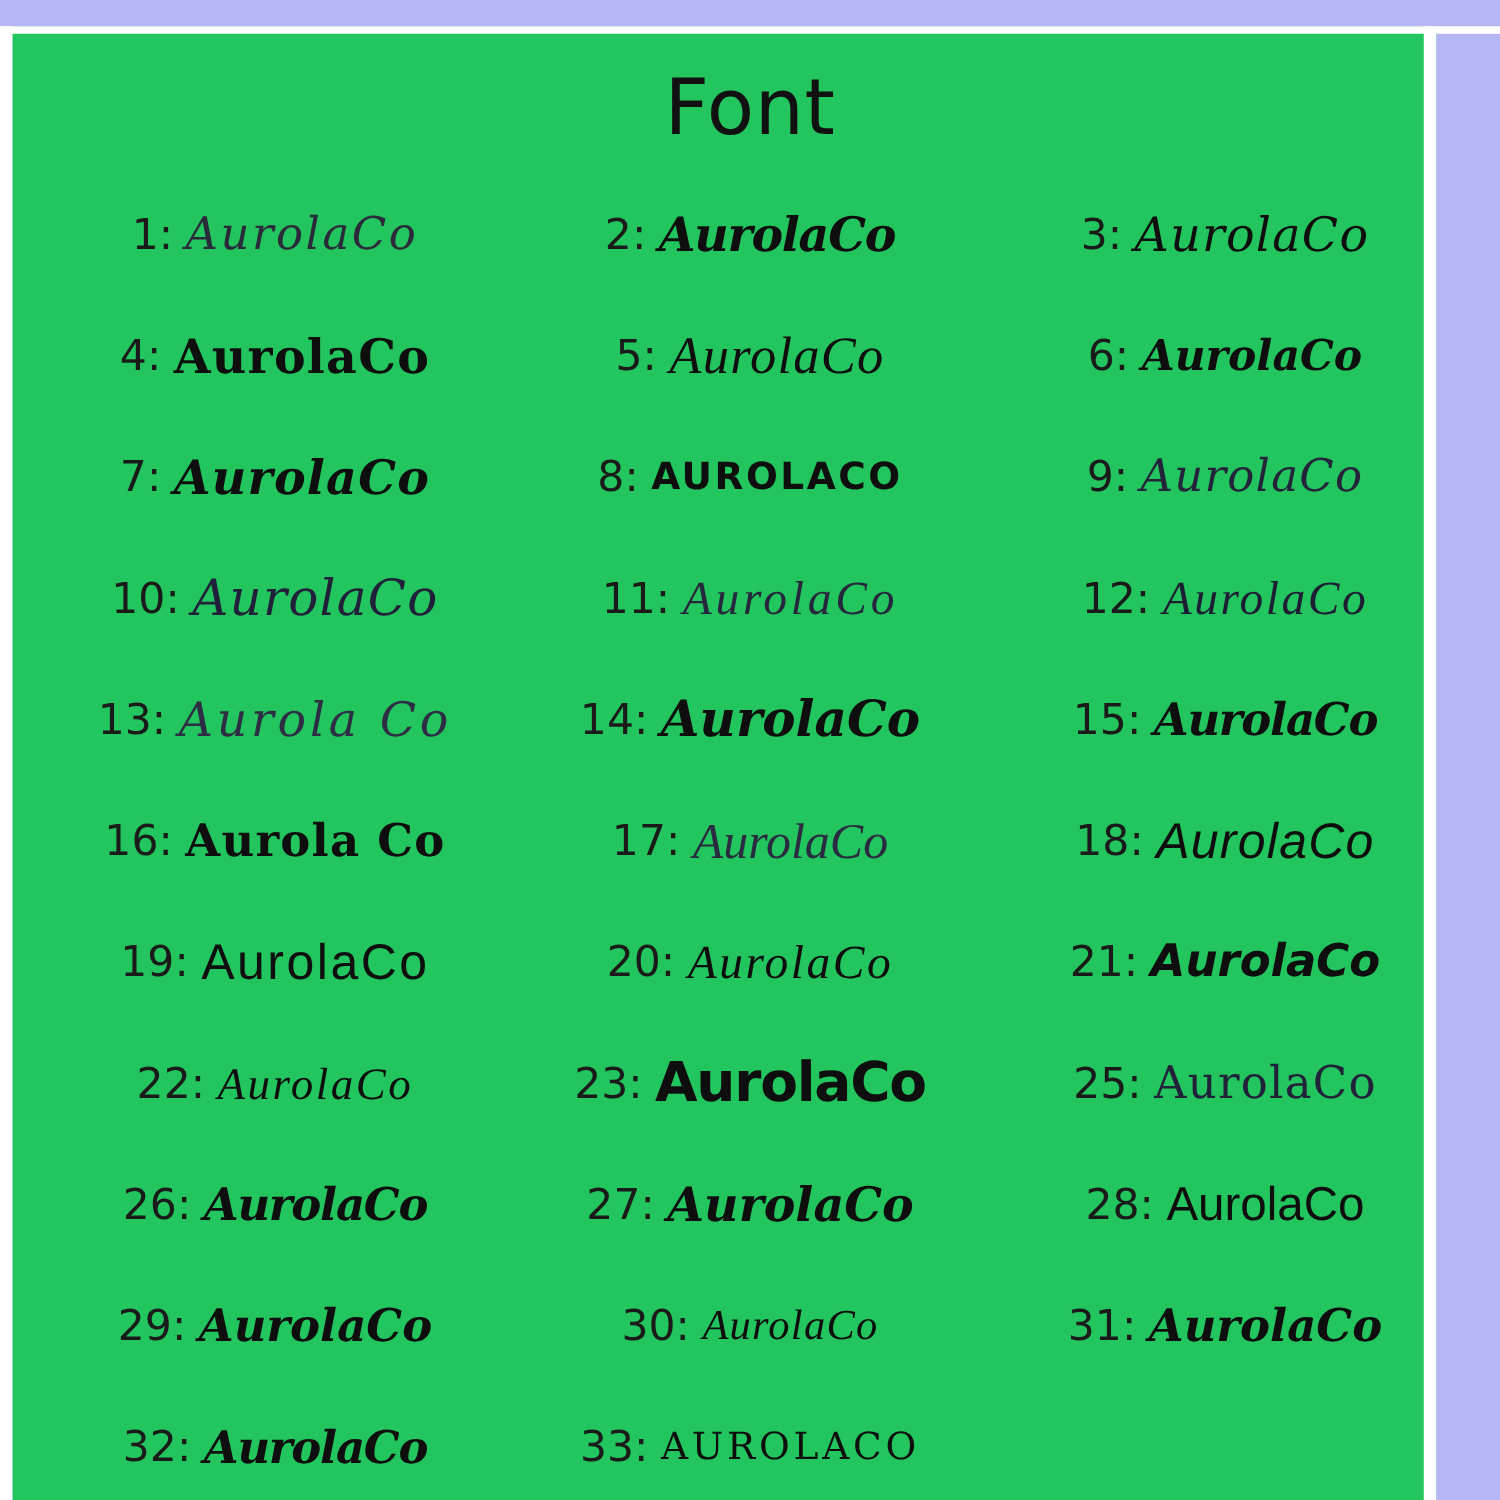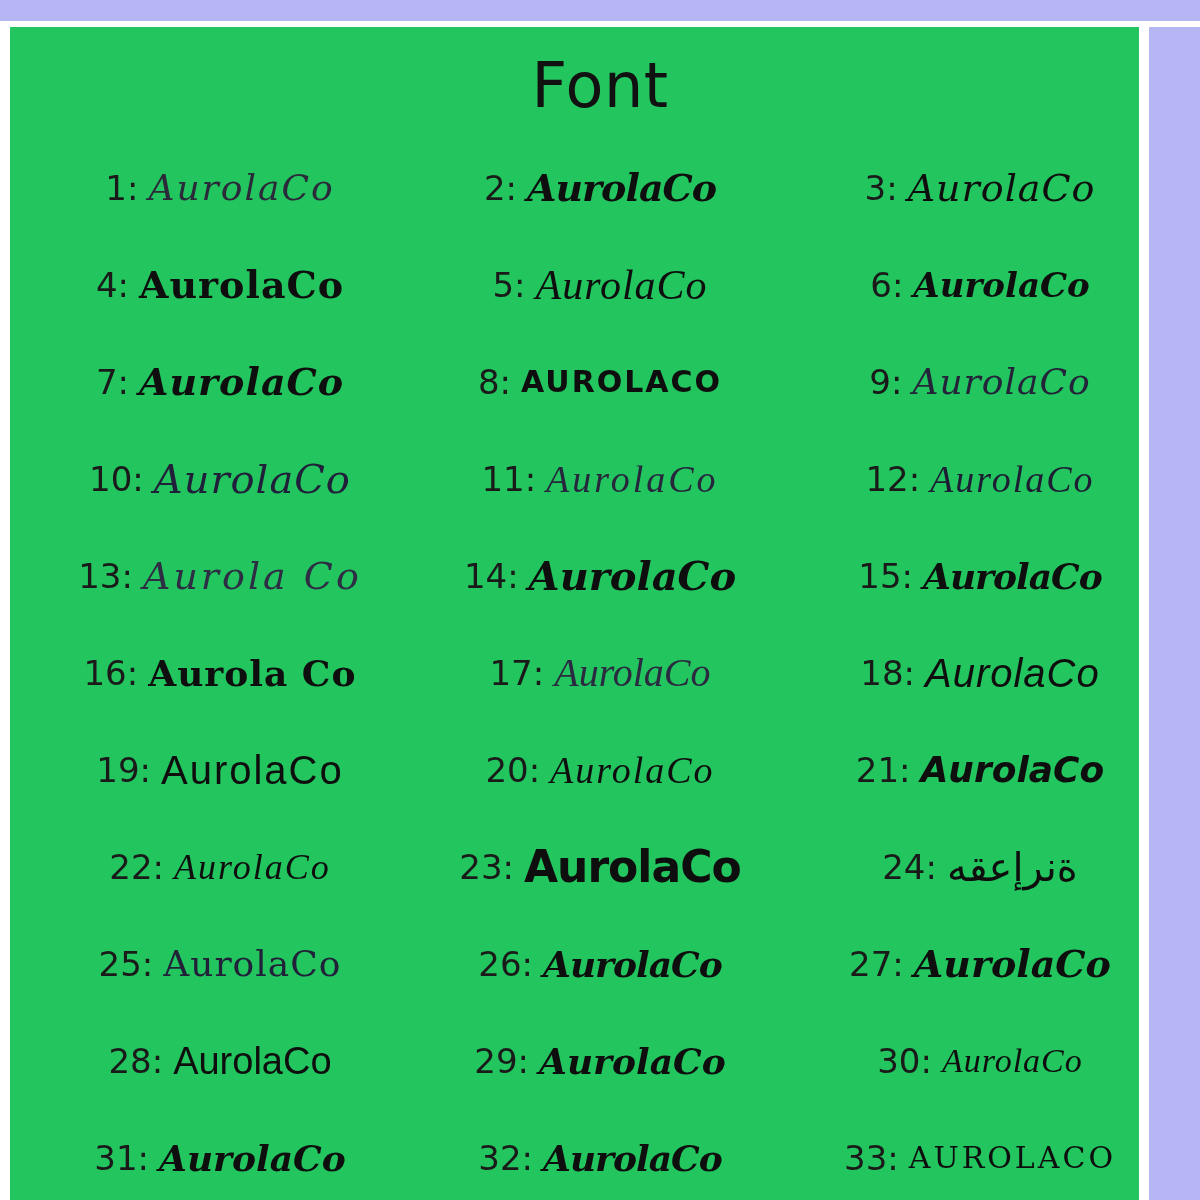--- a/index.html
+++ b/index.html
@@ -217,24 +217,20 @@
     </div>
 
     <div class="cell">
       <span class="num">22:</span>
       <span class="sample s22">AurolaCo</span>
     </div>
     <div class="cell">
       <span class="num">23:</span>
       <span class="sample s23">AurolaCo</span>
     </div>
-    <div class="cell">
-      <span class="num">24:</span>
-      <span class="sample s24">ةنرإعقه</span>
-    </div>
 
     <div class="cell">
       <span class="num">25:</span>
       <span class="sample s25">AurolaCo</span>
     </div>
     <div class="cell">
       <span class="num">26:</span>
       <span class="sample s26">AurolaCo</span>
     </div>
     <div class="cell">

